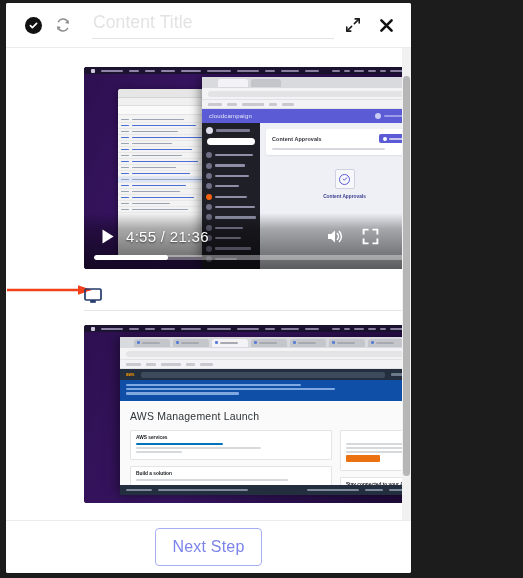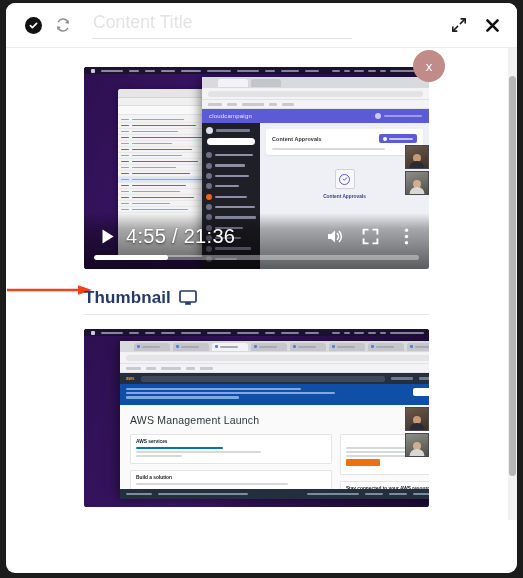--- a/index.html
+++ b/index.html
@@ -18,24 +18,24 @@
   .app-root {
     position: relative;
     width: 523px;
     height: 578px;
     background: #1c1c1c;
   }
   .modal {
     position: absolute;
     left: 6px;
     top: 3px;
-    width: 511px;
+    width: 405px;
     height: 570px;
     background: #ffffff;
-    border-radius: 9px;
+    border-radius: 2px;
     overflow: hidden;
     box-shadow: 0 0 0 1px rgba(0,0,0,.08);
   }
 
   
   .modal-header {
     position: relative;
     height: 45px;
     background: #ffffff;
     border-bottom: 1px solid #ececec;
@@ -374,21 +374,21 @@
     box-sizing: border-box;
   }
   .pl-btn {
     width: 26px; height: 26px;
     display:flex; align-items:center; justify-content:center;
     cursor: pointer;
   }
   .pl-btn svg { display:block; }
   .pl-time {
     color: #ffffff;
-    font-size: 20px;
+    font-size: 15px;
     font-weight: 400;
     margin-left: 6px;
     letter-spacing: .3px;
     text-shadow: 0 1px 2px rgba(0,0,0,.6);
     font-family: "Liberation Sans", sans-serif;
   }
   .pl-spacer { flex: 1 1 auto; }
   .pl-right { display:flex; align-items:center; gap: 10px; }
 
   .progress {
@@ -847,21 +847,20 @@
         </div>
       </div>
 
       <svg class="annot-arrow" viewBox="0 0 88 12">
         <path d="M1 6 L74 6" stroke="#f2401b" stroke-width="2.6" stroke-linecap="butt"></path>
         <path d="M72 1.2 L86 6 L72 10.8 Z" fill="#f2401b"></path>
       </svg>
 
       <div class="section">
         <div class="section-head">
-          <div class="section-title">Thumbnail</div>
           <div class="monitor-ico">
             <svg width="18" height="16" viewBox="0 0 18 16">
               <rect x="1" y="1" width="16" height="11" rx="1.2" fill="none" stroke="#243a6b" stroke-width="1.7"></rect>
               <rect x="3.2" y="3.2" width="11.6" height="6.6" fill="#ffffff"></rect>
               <rect x="6.2" y="12.2" width="5.6" height="2.6" fill="#243a6b"></rect>
             </svg>
           </div>
         </div>
 
         <div class="thumb-frame">
@@ -1028,15 +1027,18 @@
             </div>
           </div>
         </div>
       </div>
 
       <div class="scroll-track">
         <div class="scroll-thumb"></div>
       </div>
     </div>
 
+    <div class="modal-footer">
+      <button class="next-btn">Next Step</button>
+    </div>
 
   </div>
 </div>
 
 </body></html>

